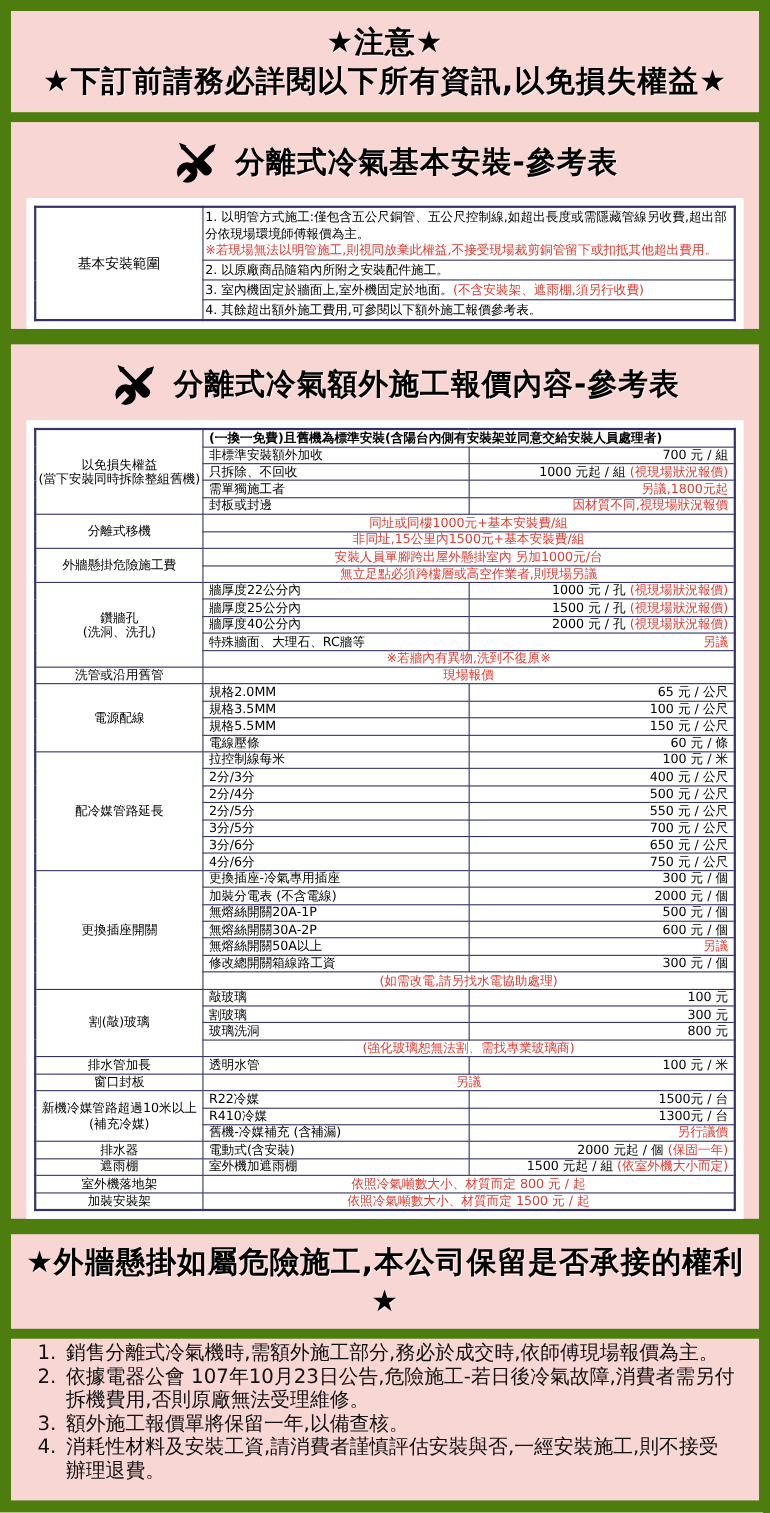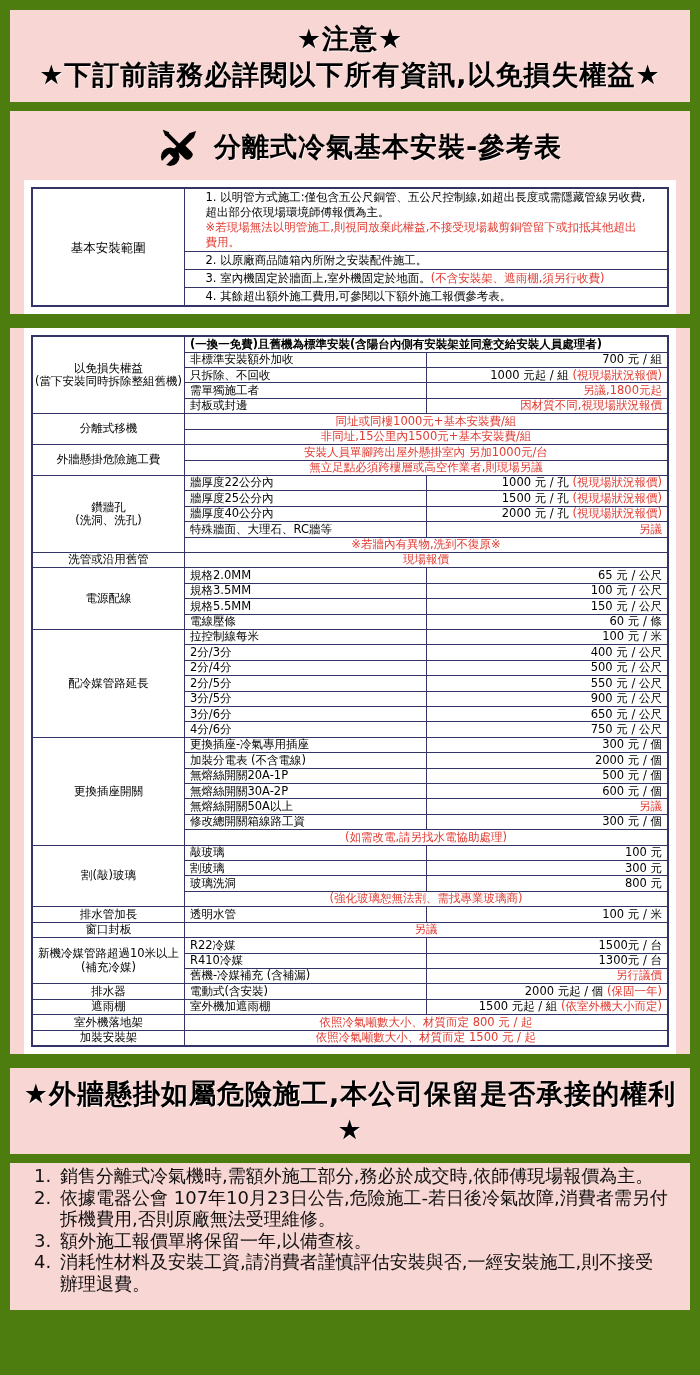--- a/index.html
+++ b/index.html
@@ -18,21 +18,21 @@
                   text-shadow:1px 1px 0 rgba(255,255,255,.65); }
   .tool-icon { flex:0 0 auto; }
 
   .white-box { background:#fff; margin:5px 14px 14px; padding:7px; }
 
   table { border-collapse:collapse; width:100%; table-layout:fixed; }
   .grid { border:2px solid #333366; }
   .grid td { border:1px solid #333366; vertical-align:middle; }
 
   
-  #table-basic td { font-size:11.5px; line-height:15px; padding:1px 21px; }
+  #table-basic td { font-size:11.5px; line-height:15px; padding:1px 2px; }
   #table-basic .glabel { width:152px; text-align:center; font-size:12.5px; }
   .block { display:block; }
 
   
   #table-extra td { font-size:11.5px; line-height:13.4px; padding:0.5px 5px; }
   #table-extra .glabel { text-align:center; padding:0 2px; }
   #table-extra .item { text-align:left; }
   #table-extra .price { text-align:right; }
   #table-extra .span-c { text-align:center; }
   #table-extra .span-l { text-align:left;font-weight:bold; }
@@ -87,20 +87,36 @@
             </tr>
             <tr>
               <td class="bcell"><span>4. 其餘超出額外施工費用,可參閱以下額外施工報價參考表。</span></td>
             </tr>
           </tbody>
       </table>
     </div>
   </section>
 
   <section class="panel">
+    <div class="sec-title">
+      <svg class="tool-icon" viewBox="0 0 64 64" width="52" height="52" aria-hidden="true">
+        <g fill="#000" transform="rotate(45 32 32)">
+          <polygon points="28,12 36,12 32,4"></polygon>
+          <rect x="28.4" y="11" width="7.2" height="30"></rect>
+          <circle cx="32" cy="49" r="11.5"></circle>
+          <rect x="28.4" y="47" width="7.2" height="15" fill="#f7d6d3"></rect>
+        </g>
+        <g fill="#000" transform="rotate(-45 32 32)">
+          <polygon points="32,2 35.5,10 28.5,10"></polygon>
+          <rect x="29.6" y="9" width="4.8" height="21"></rect>
+          <rect x="26.2" y="29" width="11.6" height="22" rx="5"></rect>
+        </g>
+      </svg>
+      <h2>分離式冷氣額外施工報價內容-參考表</h2>
+    </div>
     <div class="white-box">
       <table class="grid" id="table-extra">
         <colgroup>
             <col style="width:152px">
             <col style="width:241px">
             <col style="width:241px">
           </colgroup>
         <tbody id="extra-tbody">
             <tr>
               <td class="glabel" rowspan="5"><span>以免損失權益</span><span class="block">(當下安裝同時拆除整組舊機)</span></td>
@@ -189,21 +205,21 @@
             <tr>
               <td class="item">2分/4分</td>
               <td class="price"><span>500 元 / 公尺</span></td>
             </tr>
             <tr>
               <td class="item">2分/5分</td>
               <td class="price"><span>550 元 / 公尺</span></td>
             </tr>
             <tr>
               <td class="item">3分/5分</td>
-              <td class="price"><span>900 元 / 公尺</span></td>
+              <td class="price"><span>700 元 / 公尺</span></td>
             </tr>
             <tr>
               <td class="item">3分/6分</td>
               <td class="price"><span>650 元 / 公尺</span></td>
             </tr>
             <tr>
               <td class="item">4分/6分</td>
               <td class="price"><span>750 元 / 公尺</span></td>
             </tr>
             <tr>

